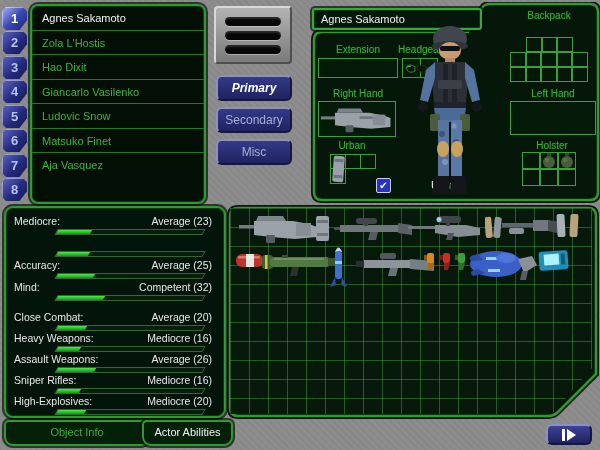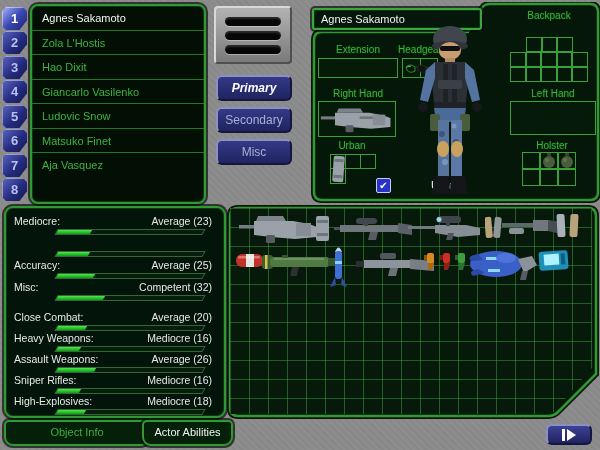--- a/index.html
+++ b/index.html
@@ -249,21 +249,21 @@
       <div class="sfill" style="width: 22%;"></div>
     </div>
   <div class="srow" style="top:259px">
     <span class="lab">Accuracy:</span>
     <span class="val">Average (25)</span>
     </div>
   <div class="sbar" style="top:273px">
       <div class="sfill" style="width: 25%;"></div>
     </div>
   <div class="srow" style="top:281px">
-    <span class="lab">Misc:</span>
+    <span class="lab">Mind:</span>
     <span class="val">Competent (32)</span>
     </div>
   <div class="sbar" style="top:295px">
       <div class="sfill" style="width: 32%;"></div>
     </div>
   <div class="srow" style="top:311px">
     <span class="lab">Close Combat:</span>
     <span class="val">Average (20)</span>
     </div>
   <div class="sbar" style="top:325px">
@@ -285,21 +285,21 @@
     </div>
   <div class="srow" style="top:374px">
     <span class="lab">Sniper Rifles:</span>
     <span class="val">Mediocre (16)</span>
     </div>
   <div class="sbar" style="top:388px">
       <div class="sfill" style="width: 16%;"></div>
     </div>
   <div class="srow" style="top:395px">
     <span class="lab">High-Explosives:</span>
-    <span class="val">Mediocre (18)</span>
+    <span class="val">Mediocre (20)</span>
     </div>
   <div class="sbar" style="top:409px">
       <div class="sfill" style="width: 19%;"></div>
     </div>
 
   <div class="tab inactive" style="left:4px;width:146px">Object Info</div>
   <div class="tab active" style="left:142px;width:91px">Actor Abilities</div>
 
   <svg class="abs" style="left:226px;top:204px" width="376" height="218" viewBox="0 0 376 218">
     <path d="M 12 4 L 362 4 Q 370 4 370 12 L 370 170 L 332 208 Q 328 212 322 212 L 12 212 Q 4 212 4 204 L 4 12 Q 4 4 12 4 Z" fill="#07190a" stroke="#10140f" stroke-width="6"></path>

